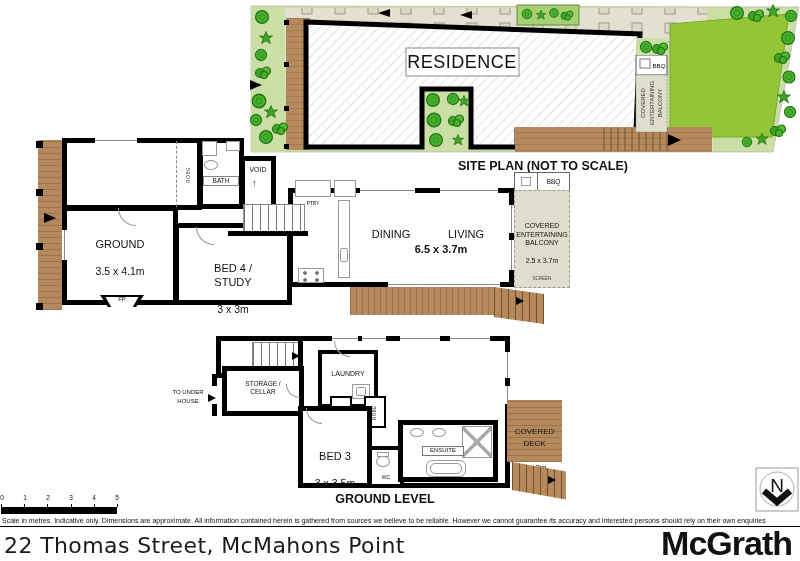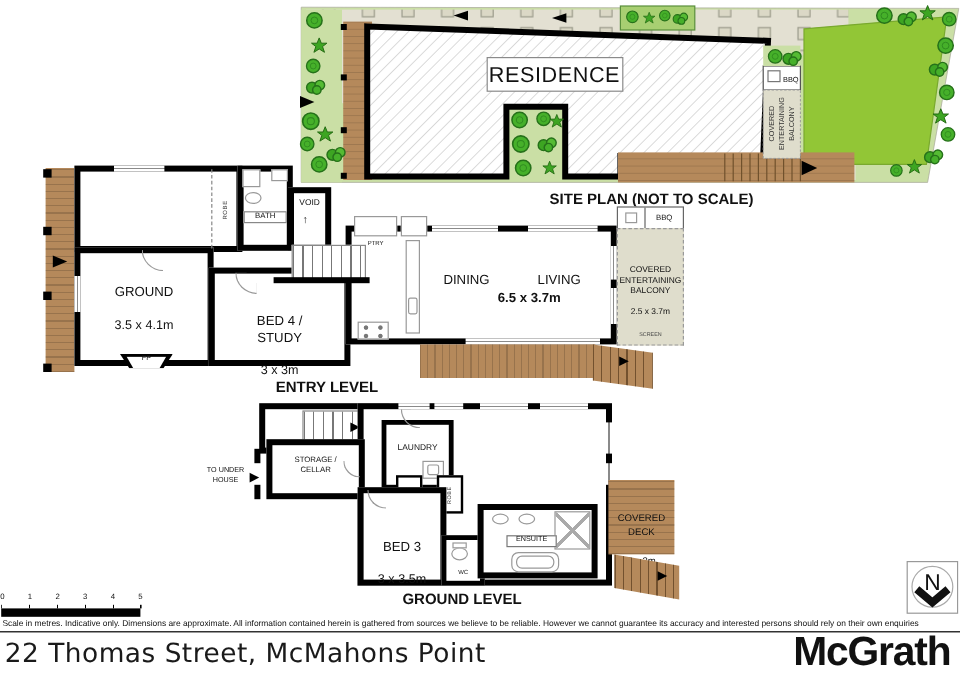--- a/index.html
+++ b/index.html
@@ -210,21 +210,21 @@
   <div class="abs fixture lbl" style="left:295px;top:180px;width:36px;height:17px;font-size:5px;line-height:15px;">
     <span>PTRY</span>
   </div>
   <div class="abs fixture lbl" style="left:334px;top:180px;width:22px;height:17px;font-size:6.5px;line-height:15px;">
     <span>F</span>
   </div>
   <div class="abs fixture" style="left:338px;top:200px;width:12px;height:78px;"></div>
   <div class="abs fixture" style="left:340px;top:248px;width:8px;height:14px;border-radius:2px;"></div>
   <div class="abs fixture stove" style="left:298px;top:268px;width:26px;height:15px;"></div>
 
-  <div class="abs lbl nm" style="left:338px;top:228px;width:70px;text-align:right;">DINING</div>
+  <div class="abs lbl nm" style="left:356px;top:228px;width:70px;">DINING</div>
   <div class="abs lbl nm" style="left:433px;top:228px;width:66px;">LIVING</div>
   <div class="abs lbl nm" style="left:399px;top:243px;width:84px;font-weight:bold;">6.5 x 3.7m</div>
 
   <div class="abs" style="left:514px;top:172px;width:56px;height:19px;border:1px solid #666;background:#fff;">
     <div class="abs fixture" style="left:6px;top:4px;width:10px;height:9px;"></div>
     <div class="abs" style="left:22px;top:0;width:1px;height:17px;background:#666;"></div>
     <div class="abs lbl" style="left:23px;top:5px;width:31px;font-size:6.5px;">BBQ</div>
   </div>
   <div class="abs balc" style="left:514px;top:190px;width:56px;height:98px;"></div>
   <div class="abs lbl" style="left:515px;top:213px;width:54px;font-size:7px;">
@@ -235,21 +235,20 @@
   </div>
   <div class="abs lbl" style="left:520px;top:276px;width:44px;font-size:4.5px;color:#444;">SCREEN</div>
 
   <div class="abs woodv" style="left:350px;top:287px;width:146px;height:28px;"></div>
   <div class="abs woodv wstairs" style="left:494px;top:287px;width:50px;height:30px;transform:skewY(8deg);transform-origin:left top;"></div>
   <div class="abs arrRs" style="left:516px;top:297px;"></div>
 
   <div class="abs arc" style="left:118px;top:208px;width:18px;height:18px;"></div>
   <div class="abs arc" style="left:196px;top:227px;width:18px;height:18px;"></div>
 
-  <div class="abs title" style="left:205px;top:316px;width:135px;">ENTRY LEVEL</div>
 
   <div class="abs room" style="left:216px;top:336px;width:108px;height:42px;"></div>
   <div class="abs stairs" style="left:252px;top:342px;width:66px;height:30px;"></div>
   <div class="abs arrRs" style="left:292px;top:352px;"></div>
 
   <div class="abs room" style="left:298px;top:336px;width:212px;height:152px;"></div>
   <div class="abs room" style="left:222px;top:366px;width:82px;height:50px;"></div>
   <div class="abs lbl" style="left:230px;top:380px;width:66px;font-size:6.5px;">STORAGE /
 CELLAR</div>
 

